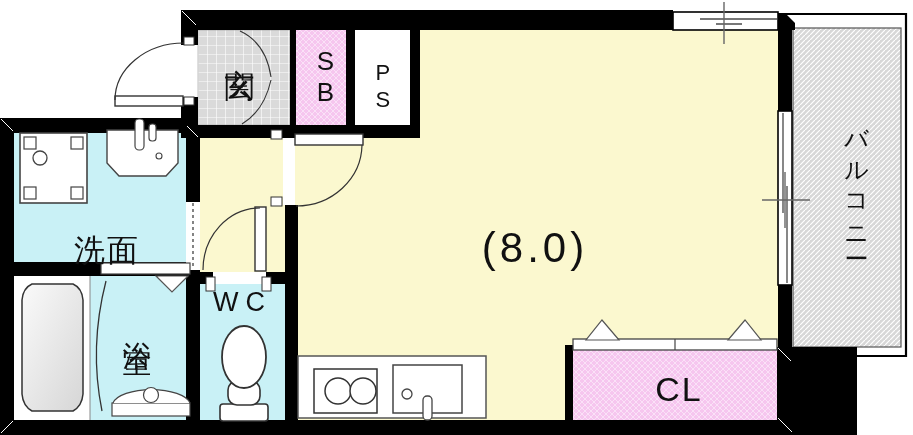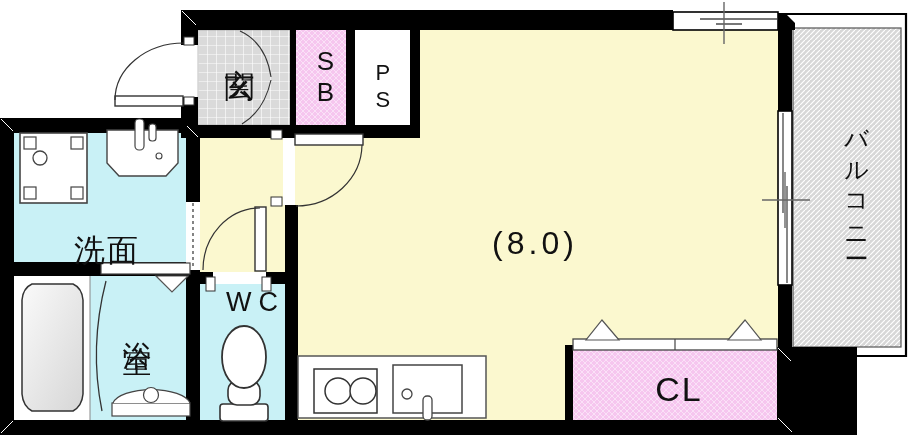--- a/index.html
+++ b/index.html
@@ -156,19 +156,19 @@
   <g stroke="#666" stroke-width="1.4">
     <line x1="724" y1="2" x2="724" y2="44"></line>
     <line x1="762" y1="200" x2="810" y2="200"></line>
     <line x1="785" y1="172" x2="785" y2="228"></line>
   </g>
 </svg>
 
 <div class="lbl vert" style="left:224px;top:45px;font-size:30px;letter-spacing:4px;">玄関</div>
 <div class="lbl vert" style="left:312px;top:46px;font-size:26px;letter-spacing:1px;">SB</div>
 <div class="lbl vert" style="left:371px;top:60px;font-size:22px;letter-spacing:2px;">PS</div>
-<div class="lbl ctr" style="left:415px;top:227px;width:240px;font-size:32px;letter-spacing:4px;">(8.0)</div>
+<div class="lbl ctr" style="left:415px;top:227px;width:240px;font-size:42px;letter-spacing:4px;">(8.0)</div>
 <div class="lbl vert" style="left:844px;top:112px;font-size:24px;letter-spacing:6px;">バルコニー</div>
 <div class="lbl ctr" style="left:37px;top:219px;width:140px;font-size:31px;letter-spacing:2px;margin-top:16px;">洗面</div>
 <div class="lbl vert" style="left:122px;top:318px;font-size:29px;letter-spacing:5px;">浴室</div>
-<div class="lbl ctr" style="left:193px;top:289px;width:92px;font-size:27px;letter-spacing:7px;text-indent:7px;text-align:right;">WC</div>
+<div class="lbl ctr" style="left:193px;top:289px;width:92px;font-size:27px;letter-spacing:7px;text-indent:7px;">WC</div>
 <div class="lbl ctr" style="left:619px;top:372px;width:120px;font-size:34px;letter-spacing:2px;">CL</div>
 </div>
 
 </body></html>

